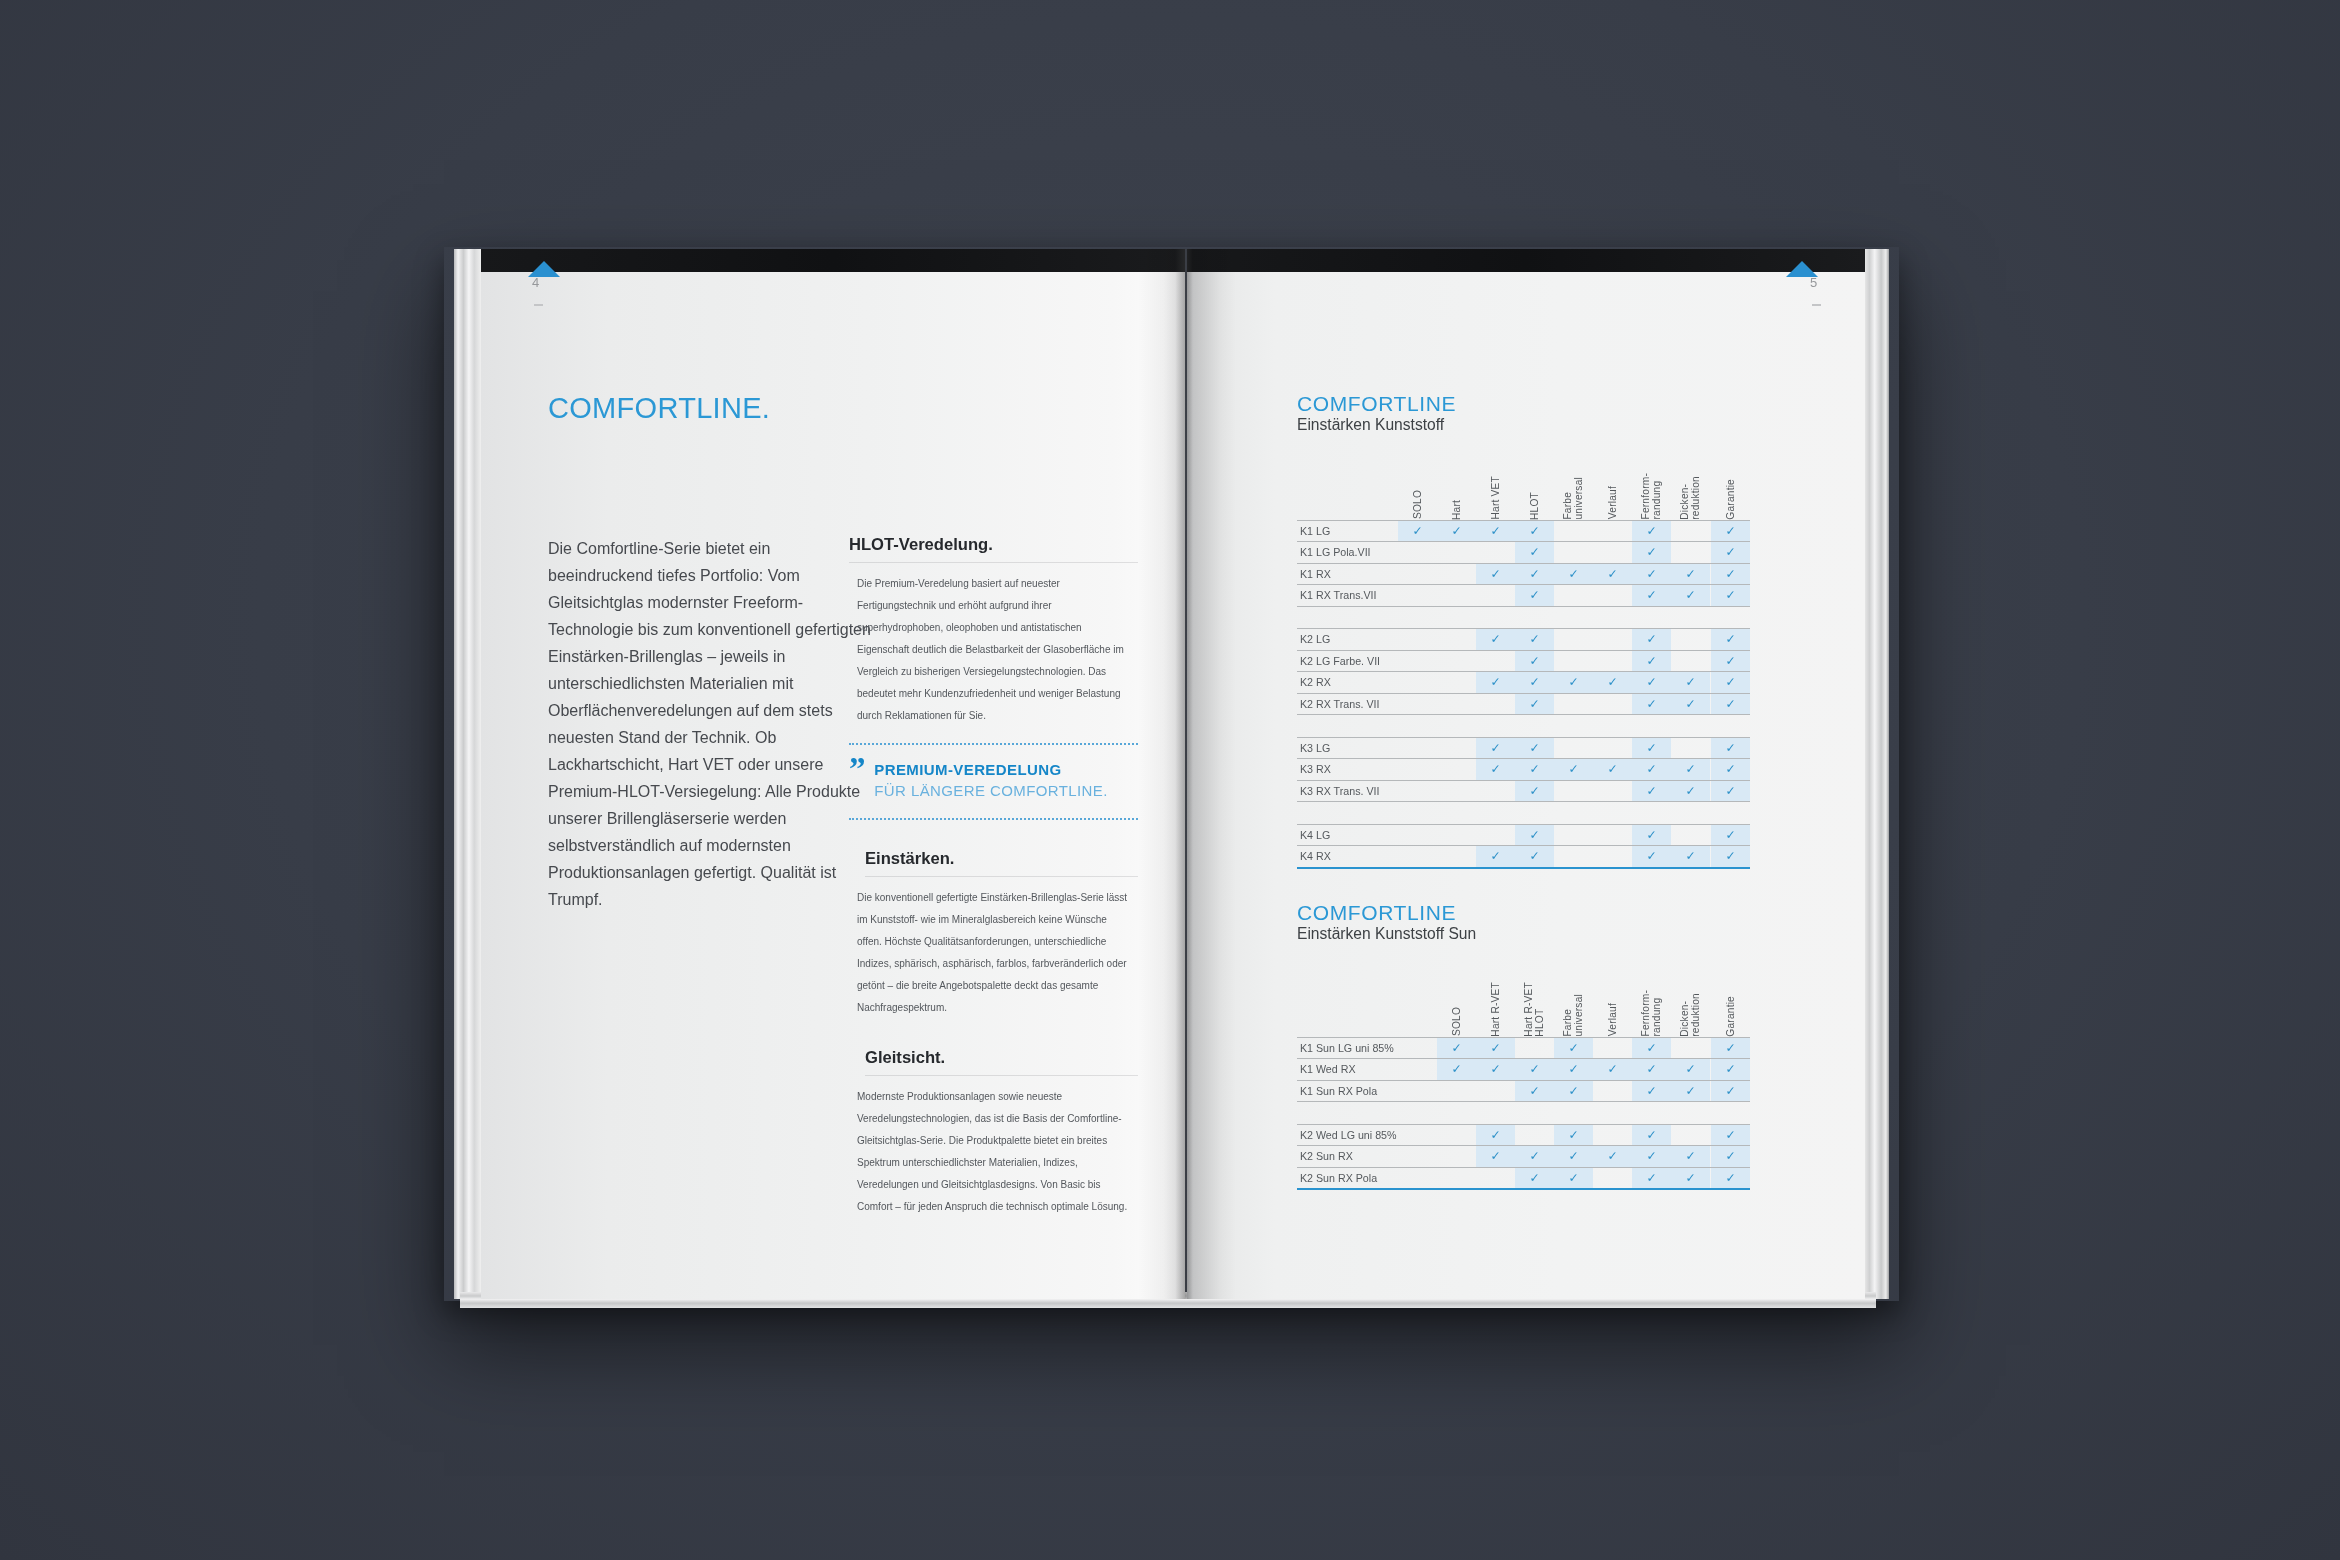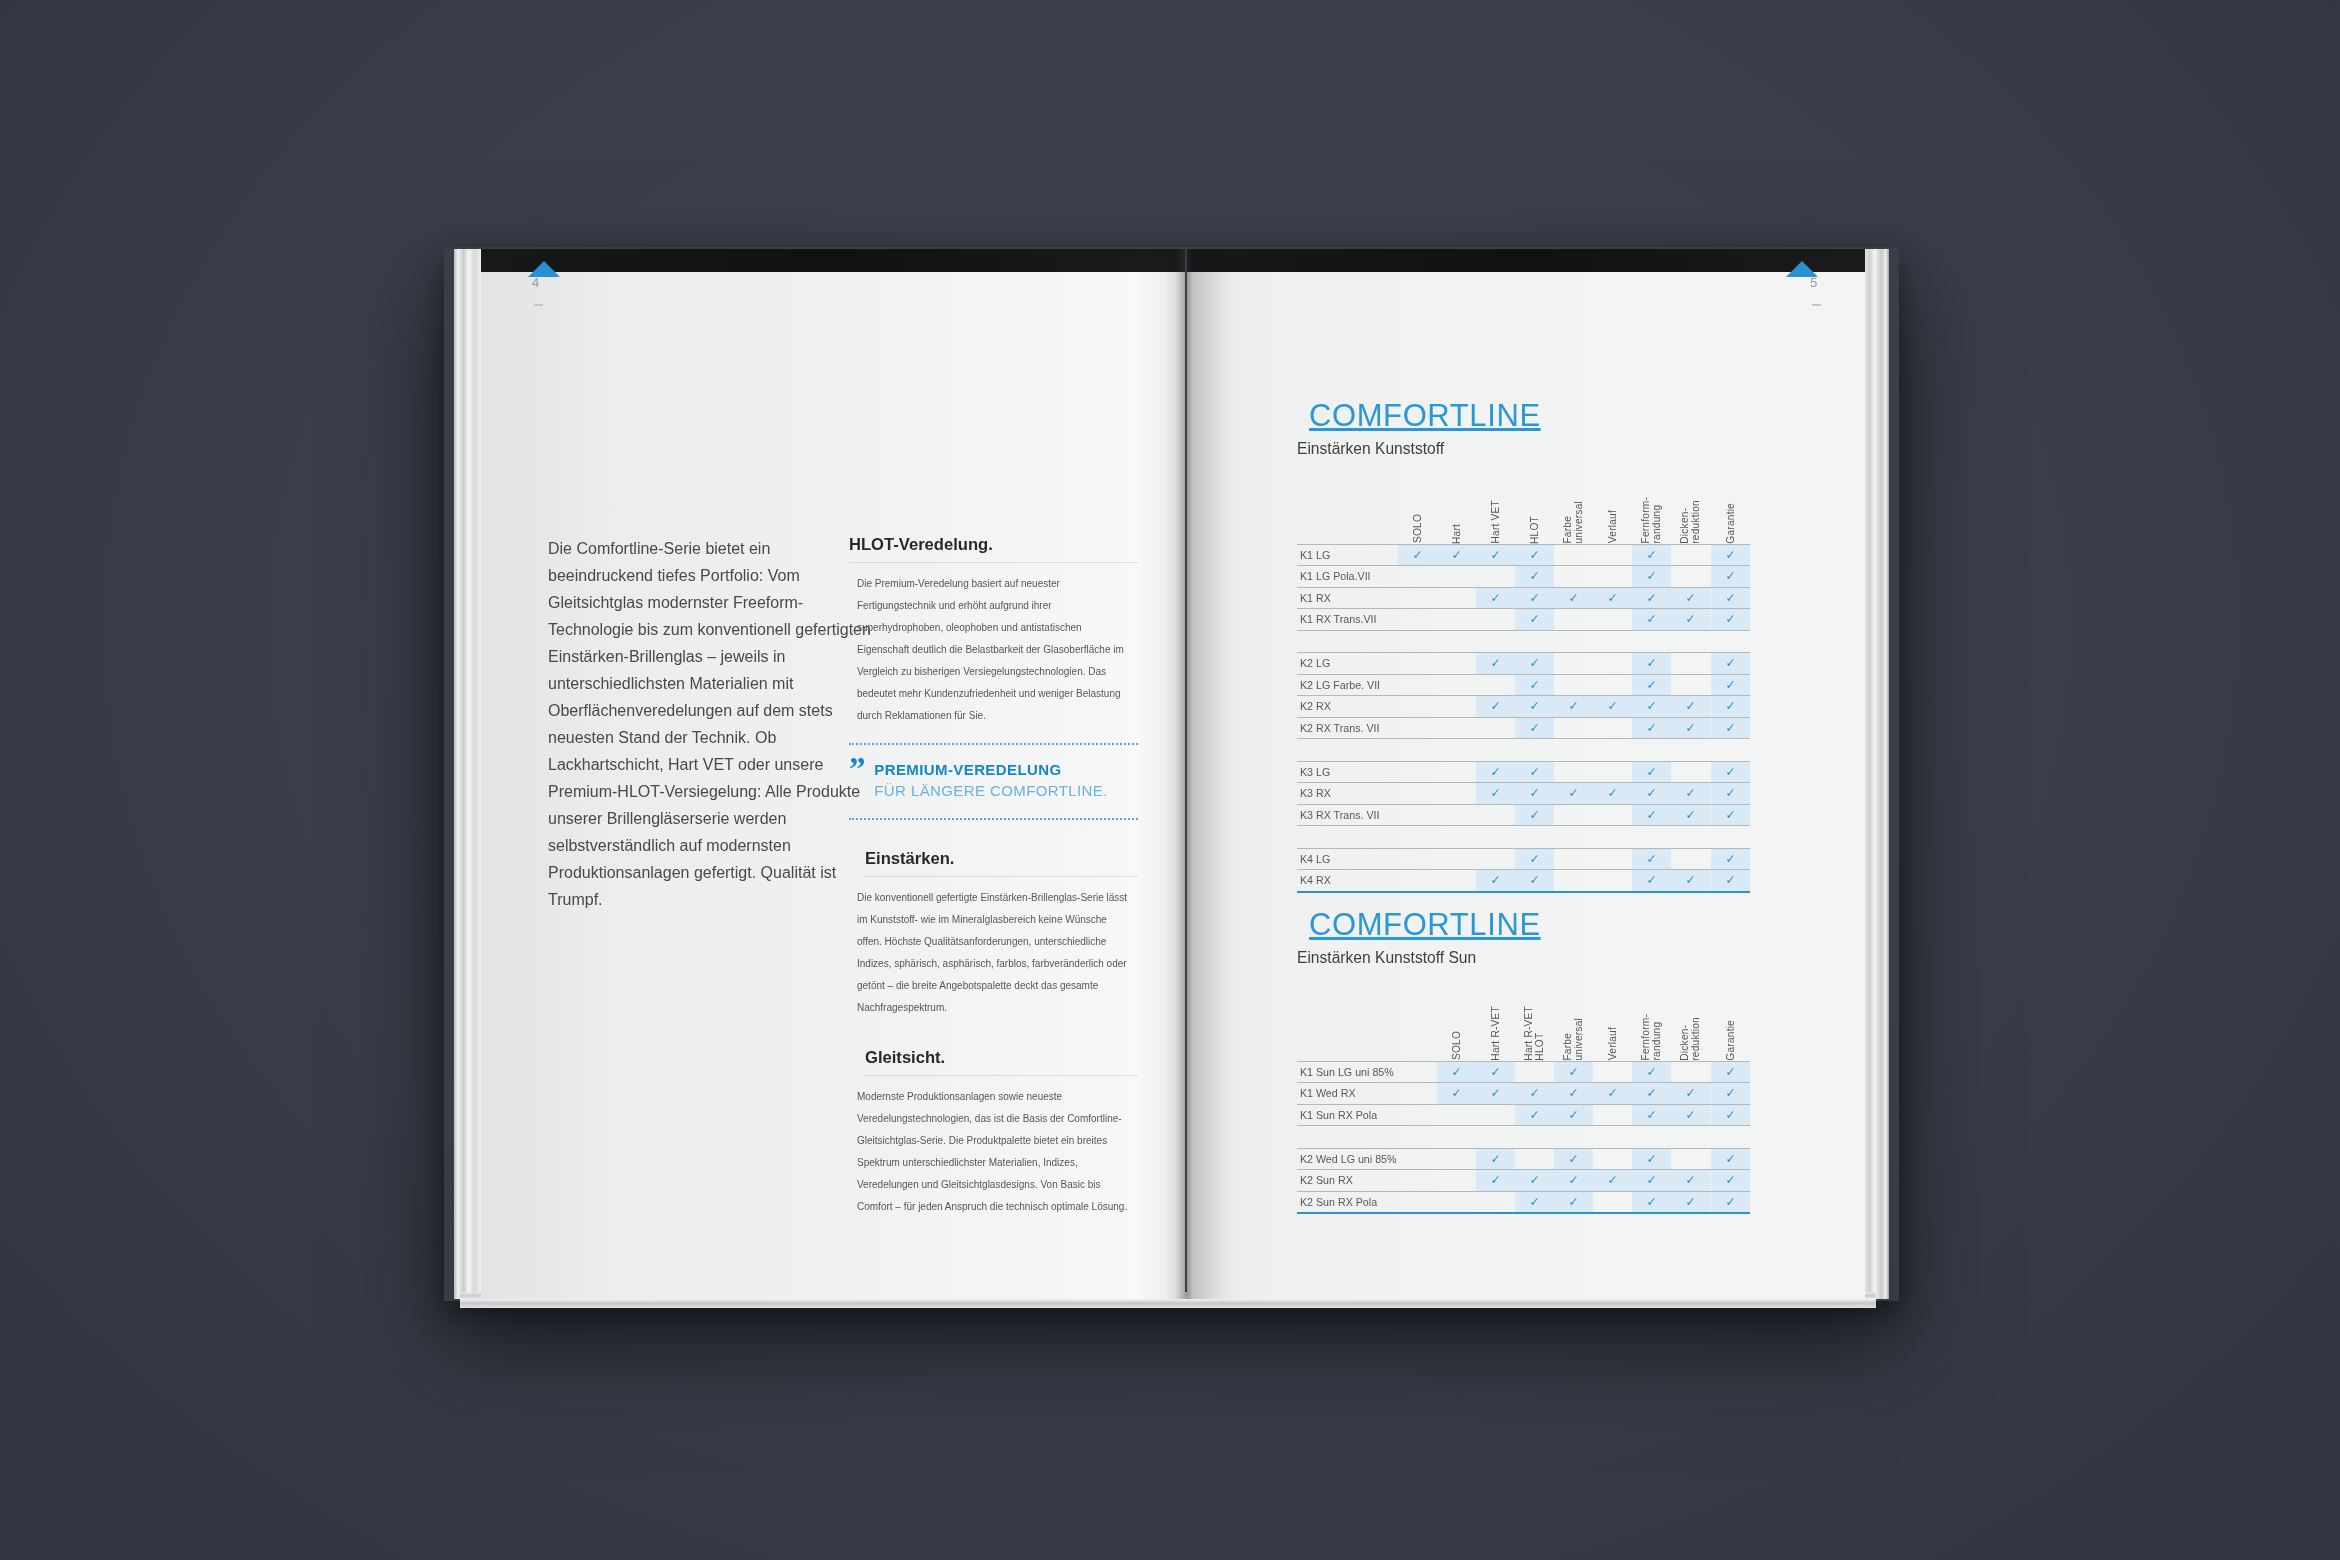--- a/index.html
+++ b/index.html
@@ -39,21 +39,21 @@
   .sec-b{font-size:10px;line-height:22px;color:#53575c;margin:8px;}
   .dotsep{border:0;border-top:2px dotted #58a7d8;margin:16.6px 0 13.7px 0;}
   .quote{display:flex;align-items:flex-start;margin:2px 0 2px 0;}
   .qmark{font-size:33px;line-height:21.5px;font-weight:bold;color:#1586c8;margin-right:8.8px;font-family:"Liberation Serif","DejaVu Serif",serif;}
   .qt1{font-size:15px;font-weight:bold;color:#1586c8;letter-spacing:0.4px;line-height:21.5px;}
   .qt2{font-size:15px;color:#69b1de;letter-spacing:0.4px;line-height:21.5px;}
   .mt34{margin-top:29px;margin-left:16px;}
 
   
   .ctable{position:absolute;left:110px;width:453px;}
-  .t-title{font-size:31px;line-height:25px;color:#2b98d5;letter-spacing:0.6px;font-weight:400;margin:12px;text-decoration:underline;}
+  .t-title{font-size:21px;line-height:25px;color:#2b98d5;letter-spacing:0.6px;font-weight:400;margin:0;}
   .t-sub{font-size:15.6px;line-height:17.6px;color:#3d4145;margin:0;}
   .thead{position:relative;height:59px;}
   .thcell{position:absolute;top:0;height:59px;width:39px;display:flex;align-items:flex-end;justify-content:center;}
   .thcell span{writing-mode:vertical-rl;transform:rotate(180deg);white-space:pre;
     font-size:10.2px;line-height:11.2px;color:#54585c;letter-spacing:0.2px;}
   .tgroup{border-top:1px solid #b5b8ba;margin-bottom:21.5px;}
   .tgroup:last-child{margin-bottom:0;}
   .trow{position:relative;height:20.5px;border-bottom:1px solid #b5b8ba;}
   .trow.blue-end{border-bottom:2px solid #2a93cf;}
   .rlabel{position:absolute;left:2.9px;top:0;font-size:10.7px;line-height:20.5px;color:#55595d;white-space:nowrap;}
@@ -69,20 +69,21 @@
   <div class="stack-right"></div>
   <div class="stack-bottom"></div>
 
   <div class="page page-left">
     <div class="topband"></div>
     <div class="tri" style="left:47px;top:11.7px;"></div>
     <div class="pagenum" style="left:51px;top:26px;">4</div>
     <div class="pagenum-dash" style="left:53px;top:55px;"></div>
 
     <div class="lp-title">
+      <div class="t1">COMFORTLINE.</div>
     </div>
 
     <div class="lp-intro">Die Comfortline-Serie bietet ein beeindruckend tiefes Portfolio: Vom Gleitsichtglas modernster Freeform-Technologie bis zum konventionell gefertigten Einstärken-Brillenglas – jeweils in unterschiedlichsten Materialien mit Oberflächenveredelungen auf dem stets neuesten Stand der Technik. Ob Lackhartschicht, Hart VET oder unsere Premium-HLOT-Versiegelung: Alle Produkte unserer Brillengläserserie werden selbstverständlich auf modernsten Produktionsanlagen gefertigt. Qualität ist Trumpf.</div>
 
     <div class="lp-col2">
       <h3 class="sec-h">HLOT-Veredelung.</h3>
       <p class="sec-b">Die Premium-Veredelung basiert auf neuester Fertigungstechnik und erhöht aufgrund ihrer superhydrophoben, oleophoben und antistatischen Eigenschaft deutlich die Belastbarkeit der Glasoberfläche im Vergleich zu bisherigen Versiegelungstechnologien. Das bedeutet mehr Kundenzufriedenheit und weniger Belastung durch Reklamationen für Sie.</p>
 
       <hr class="dotsep">
       <div class="quote">

